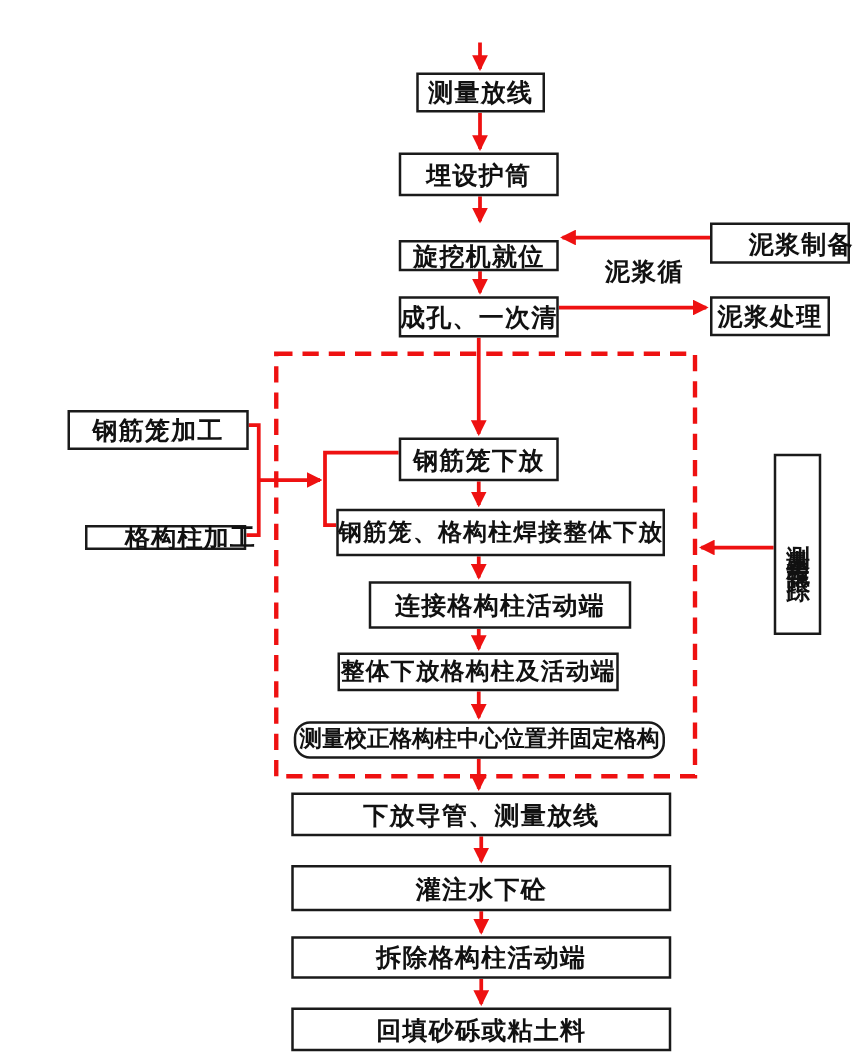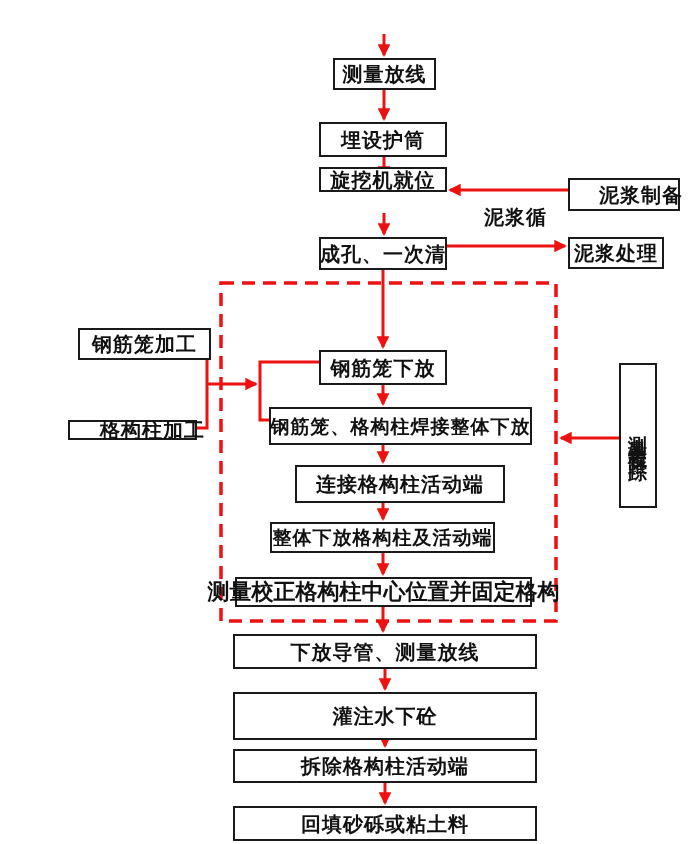--- a/index.html
+++ b/index.html
@@ -18,21 +18,21 @@
   .arrow{stroke:var(--accent-red);stroke-width:3;fill:none;}
   .dashed-rect{stroke:var(--accent-red);stroke-width:3.5;fill:none;stroke-dasharray:13 8;}
   #ah path{fill:var(--accent-red);}
   .node{
     position:absolute;z-index:1;box-sizing:border-box;
     border:2px solid var(--box-border);background:#ffffff;
     display:flex;align-items:center;justify-content:center;
     font-size:20px;line-height:1;white-space:nowrap;letter-spacing:1px;
   }
   .fs19{font-size:19px;}
-  .fs18{font-size:22px;letter-spacing:0;}
+  .fs18{font-size:18px;letter-spacing:0;border-radius:13px;}
   .vertical{padding:6px 0;}
   .vertical .vtext{
     writing-mode:vertical-rl;text-orientation:upright;
     font-size:19px;letter-spacing:5px;line-height:1;
   }
   .free-label{
     position:absolute;z-index:1;font-size:20px;line-height:1;
     white-space:nowrap;letter-spacing:1px;
   }
 </style>
@@ -71,38 +71,38 @@
     <path class="arrow" marker-end="url(#ah)" d="M619 438 L561 438"></path>
 
     <path class="arrow" d="M197 340 L207 340 L207 428 L197 428"></path>
     <path class="arrow" marker-end="url(#ah)" d="M207 384 L256 384"></path>
 
     <path class="arrow" d="M319 362 L260 362 L260 420 L269 420"></path>
   </svg>
 
   <div class="node" style="left:333px;top:58px;width:103px;height:32px;">测量放线</div>
   <div class="node" style="left:319px;top:122px;width:128px;height:35px;">埋设护筒</div>
-  <div class="node" style="left:319px;top:167px;width:128px;height:25px;">旋挖机就位</div>
+  <div class="node" style="left:319px;top:192px;width:128px;height:25px;">旋挖机就位</div>
   <div class="node" style="left:319px;top:237px;width:128px;height:33px;">成孔、一次清</div>
 
   <div class="node" style="left:568px;top:178px;width:112px;height:33px;padding-left:34px;">泥浆制备</div>
   <div class="node" style="left:568px;top:237px;width:96px;height:32px;">泥浆处理</div>
   <div class="free-label" style="left:484px;top:207px;">泥浆循</div>
 
-  <div class="node" style="left:78px;top:328px;width:133px;height:32px;">钢筋笼加工</div>
+  <div class="node" style="left:54px;top:328px;width:145px;height:32px;">钢筋笼加工</div>
   <div class="node" style="left:68px;top:420px;width:129px;height:20px;padding-left:40px;">格构柱加工</div>
 
   <div class="node" style="left:319px;top:350px;width:128px;height:35px;">钢筋笼下放</div>
   <div class="node fs19" style="left:269px;top:407px;width:263px;height:38px;">钢筋笼、格构柱焊接整体下放</div>
   <div class="node" style="left:295px;top:465px;width:210px;height:38px;">连接格构柱活动端</div>
   <div class="node fs19" style="left:270px;top:522px;width:225px;height:31px;">整体下放格构柱及活动端</div>
   <div class="node fs18" style="left:235px;top:577px;width:297px;height:30px;">测量校正格构柱中心位置并固定格构</div>
 
   <div class="node vertical" style="left:619px;top:363px;width:38px;height:145px;">
     <span class="vtext">测量全程跟踪</span>
   </div>
 
   <div class="node" style="left:233px;top:634px;width:304px;height:35px;">下放导管、测量放线</div>
-  <div class="node" style="left:233px;top:692px;width:304px;height:48px;">灌注水下砼</div>
+  <div class="node" style="left:233px;top:692px;width:304px;height:37px;">灌注水下砼</div>
   <div class="node" style="left:233px;top:749px;width:304px;height:34px;">拆除格构柱活动端</div>
   <div class="node" style="left:233px;top:806px;width:304px;height:35px;">回填砂砾或粘土料</div>
 
 </div>
 
 </body></html>

